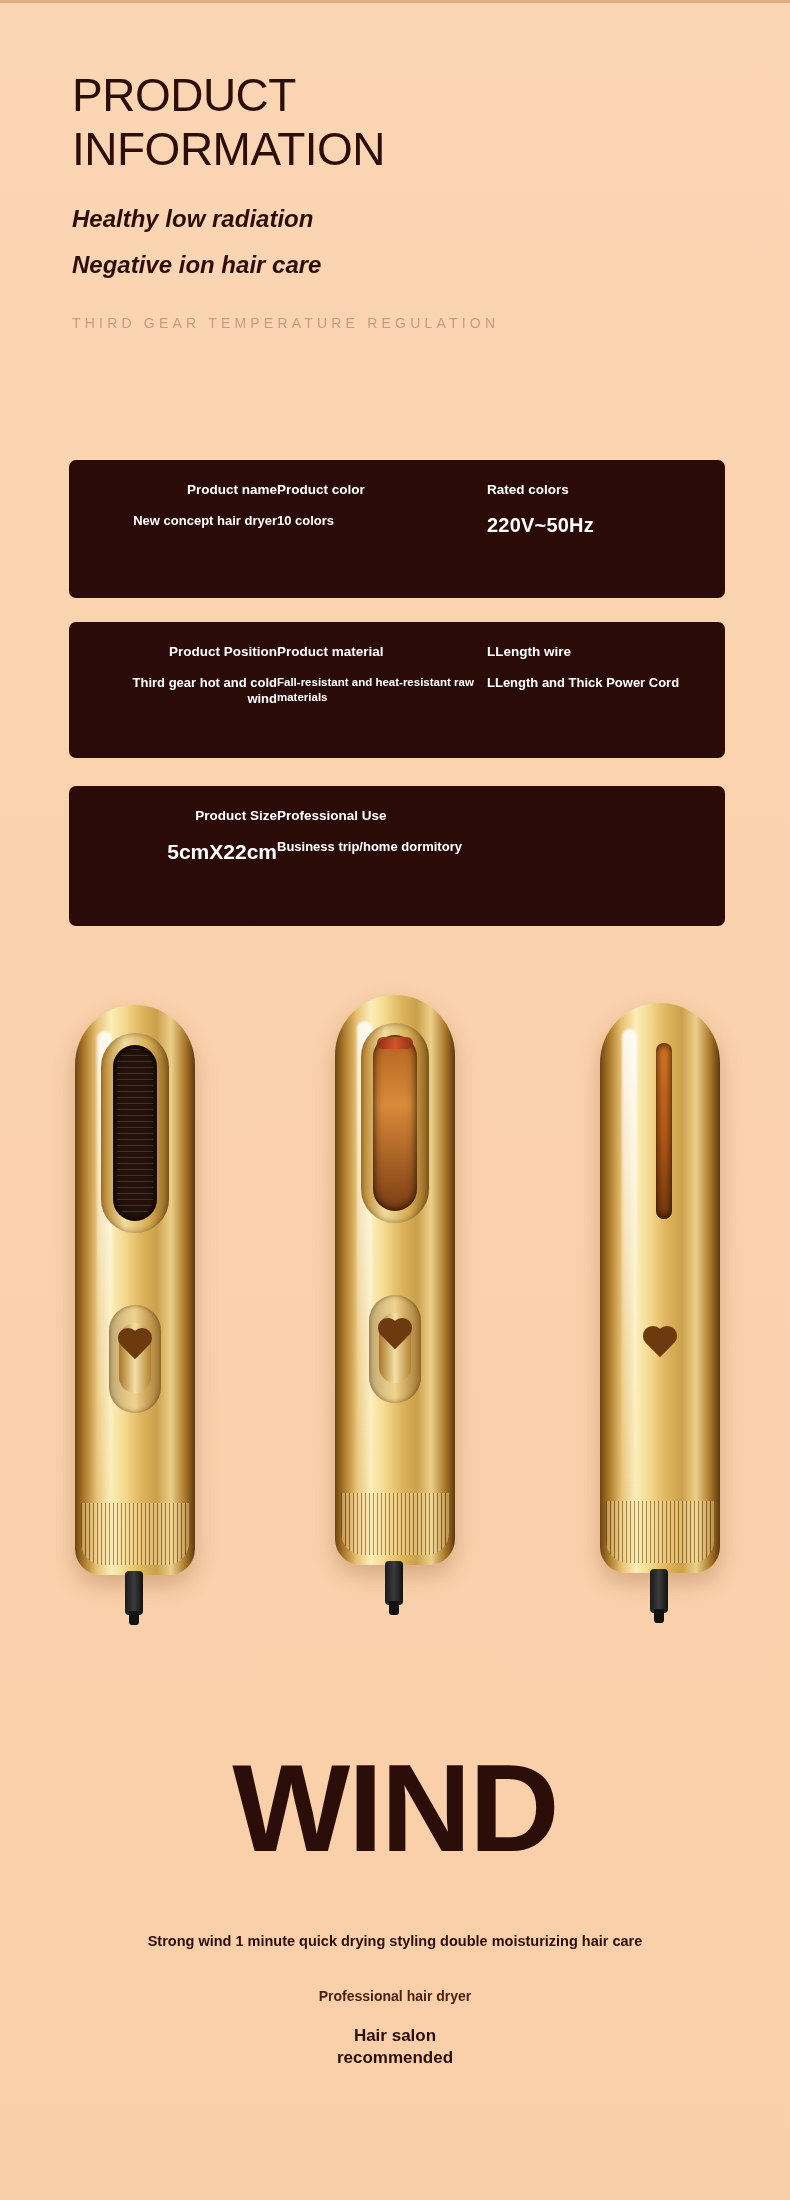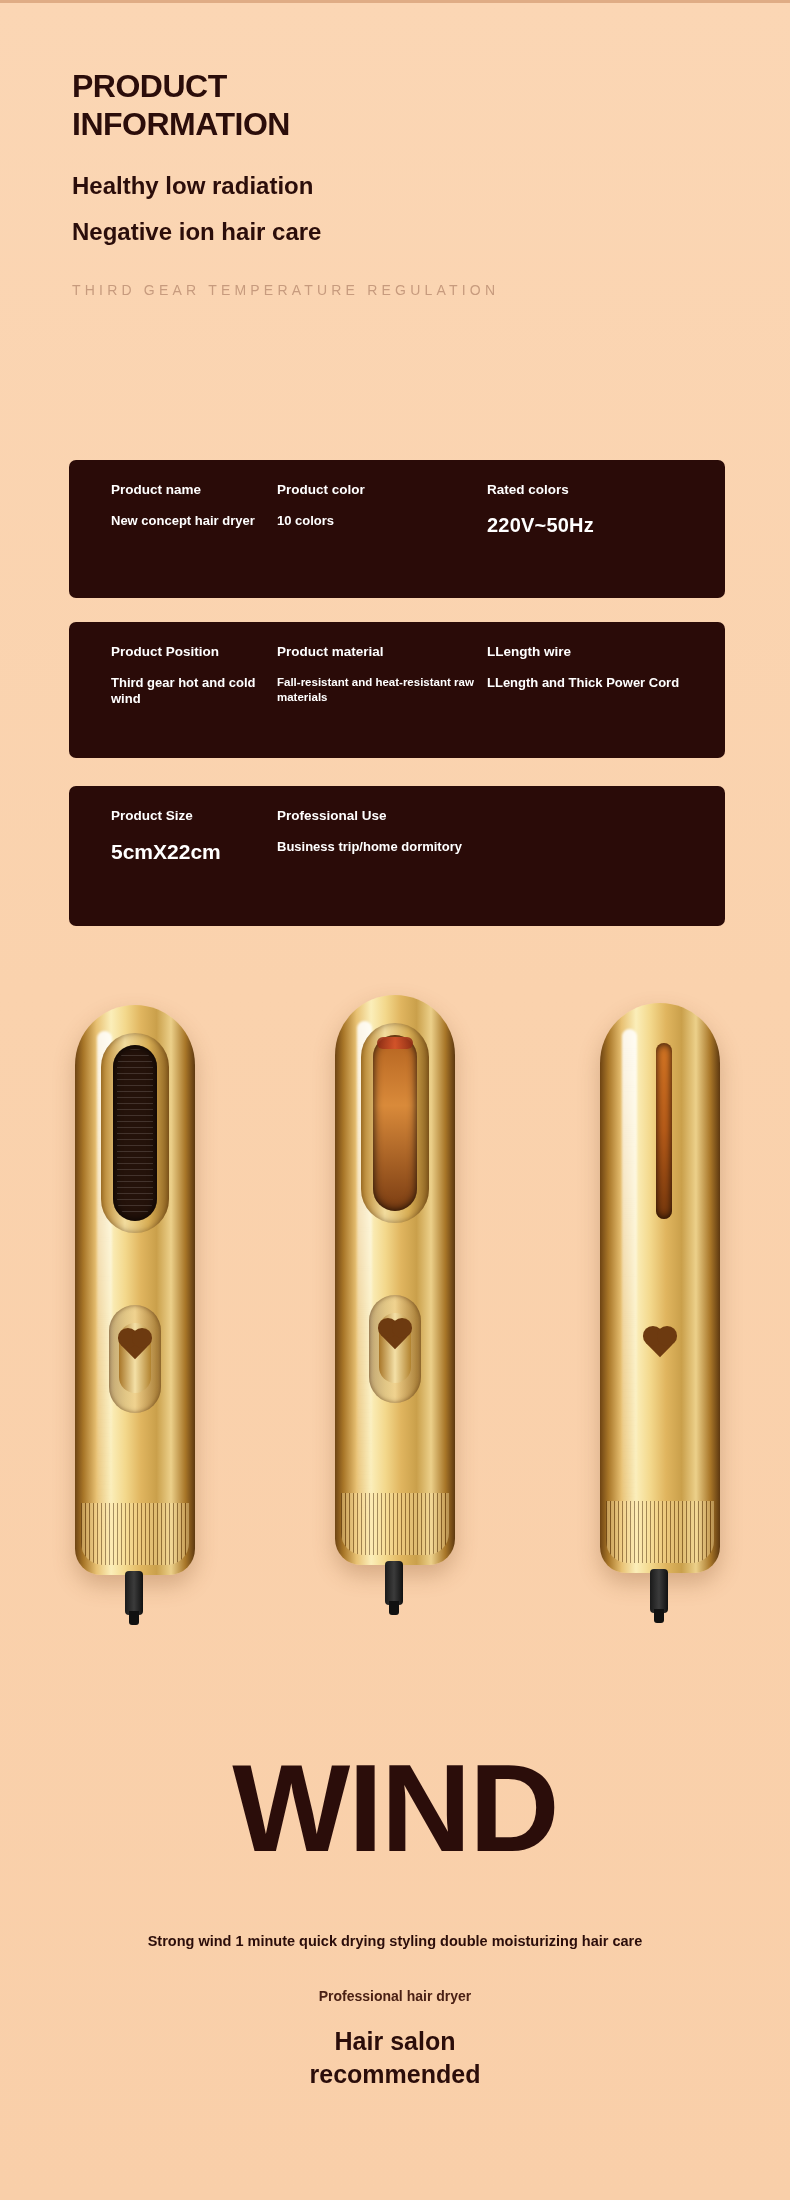--- a/index.html
+++ b/index.html
@@ -33,31 +33,32 @@
 
   
   .headline {
     position: absolute;
     left: 72px;
     top: 68px;
     width: 640px;
   }
   .headline h1 {
     margin: 0;
-    font-size: 32px;
+    font-size: 46px;
     line-height: 1.18;
-    font-weight: 700;
+    font-weight: 400;
     letter-spacing: -0.5px;
     color: #2b0d0a;
   }
   .sub1, .sub2 {
     margin: 0;
     font-size: 24px;
     font-weight: 700;
     color: #2b0d0a;
+    font-style: italic;
   }
   .sub1 { margin-top: 28px; }
   .sub2 { margin-top: 18px; }
   .kicker {
     margin-top: 36px;
     font-size: 14px;
     letter-spacing: 4.2px;
     color: #c79b7e;
     font-weight: 400;
   }
@@ -78,21 +79,21 @@
     display: flex;
   }
   .card.c1 { height: 94px; }
   .card.c2 { height: 92px; }
   .card.c3 { height: 96px; margin-top: 28px; }
   .col {
     color: #fff;
     box-sizing: border-box;
     padding-left: 0;
   }
-  .col.a { width: 208px; padding-left: 42px; }
+  .col.a { width: 208px; padding-left: 42px; text-align: right; }
   .col.b { width: 210px; }
   .col.c { width: 238px; }
   .col-title {
     font-size: 13.5px;
     font-weight: 700;
     color: #ffffff;
     margin: 0 0 16px 0;
     white-space: nowrap;
   }
   .col-val {
@@ -318,21 +319,21 @@
     font-size: 14px;
     font-weight: 700;
     color: #4a2014;
   }
   .salon {
     position: absolute;
     left: 0;
     top: 2025px;
     width: 790px;
     text-align: center;
-    font-size: 25px;
+    font-size: 17px;
     font-weight: 800;
     line-height: 1.32;
     color: #2b0d0a;
   }
 </style>
 </head>
 <body>
 
 <div class="page">
 

